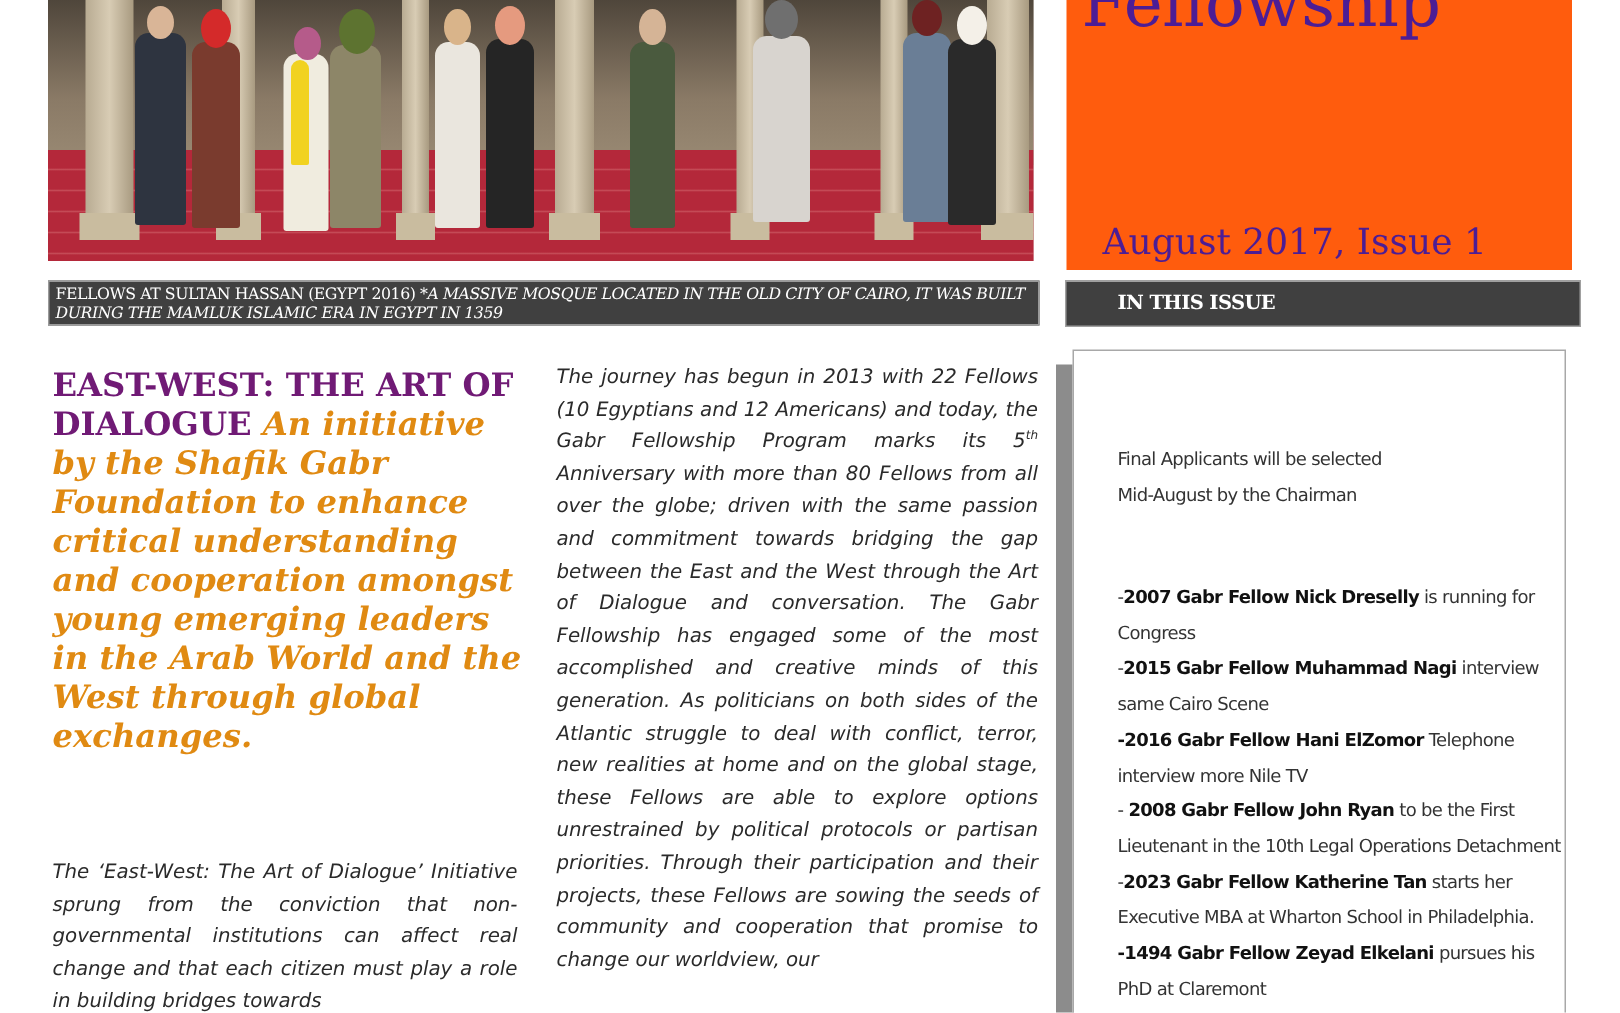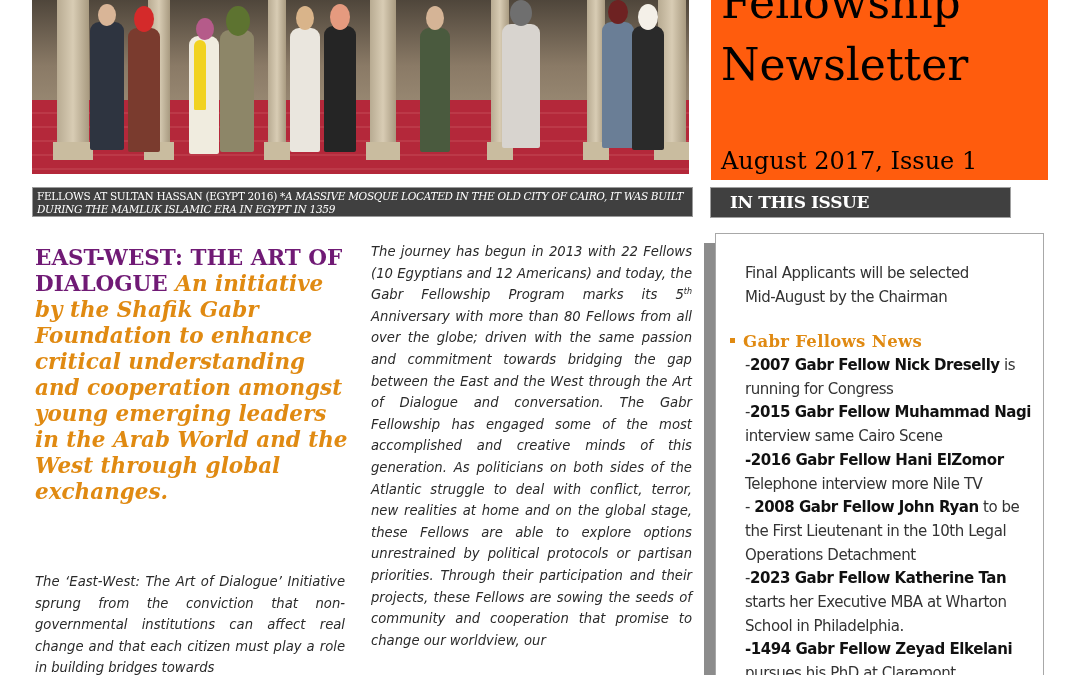--- a/index.html
+++ b/index.html
@@ -29,31 +29,31 @@
     left: 32px; top: 187px; width: 661px; height: 30px;
     background: #404040; border: 1px solid #9a9a9a; box-sizing: border-box;
     color: #ffffff; font-family: "DejaVu Serif", serif; font-size: 10.5px;
     line-height: 13px; padding: 2px 4px; letter-spacing: -0.3px;
   }
   #caption .cap-italic { font-style: italic; }
 
   
   #title-block {
     left: 711px; top: 0; width: 337px; height: 180px; background: #ff5c0d;
-    color: #000000; font-family: "DejaVu Serif", serif;
+    color: #4c1d95; font-family: "DejaVu Serif", serif;
   }
   #title-line1 { position:absolute; left:10px; top:-22px; font-size:44px; line-height:50px; }
   #title-line2 { position:absolute; left:10px; top:40px; font-size:44px; line-height:50px; }
-  #issue-line { position:absolute; left:10px; top:146px; font-size:24px; line-height:30px; }
+  #issue-line { position:absolute; left:24px; top:146px; font-size:24px; line-height:30px; }
 
   #in-this-issue {
-    left: 710px; top: 187px; width: 301px; height: 31px; background: #404040;
+    left: 710px; top: 187px; width: 344px; height: 31px; background: #404040;
     border: 1px solid #a0a0a0; box-sizing: border-box; color: #ffffff;
-    font-family: "DejaVu Serif", serif; font-size: 17px; font-weight: bold;
-    line-height: 29px; padding-left: 19px; letter-spacing: -0.4px;
+    font-family: "DejaVu Serif", serif; font-size: 13px; font-weight: bold;
+    line-height: 29px; padding-left: 34px; letter-spacing: -0.4px;
   }
 
   
   #headline {
     left: 35px; top: 245px; width: 315px;
     font-family: "DejaVu Serif", serif; font-size: 21.5px; line-height: 26px; font-weight: bold;
   }
   #headline .hl-blue { color: #701a75; margin-top: 41px; }
   #headline .hl-orange { color: #e08a12; font-style: italic; }
 
@@ -77,21 +77,21 @@
     left: 715px; top: 233px; width: 329px; height: 460px; background: #ffffff;
     border: 1.5px solid #a8a8a8; box-sizing: border-box;
   }
   .sec-head {
     position: absolute; left: 14px; font-family: "DejaVu Serif", serif; font-weight: bold;
     font-size: 16.5px; color: #e08a12; letter-spacing: 0.3px; white-space: nowrap;
   }
   .sec-head .bullet { display:inline-block; width:5px; height:5px; background:#e08a12; margin-right:8px; vertical-align: middle; position: relative; top:-2px; }
   .sb-text {
     position: absolute; left: 29px; width: 300px; font-family: "DejaVu Sans", sans-serif;
-    font-size: 15px; line-height: 23.7px; color: #333333; letter-spacing: -0.45px;
+    font-size: 12px; line-height: 23.7px; color: #333333; letter-spacing: -0.45px; margin-top: 33px;
   }
   .sb-text b { color: #111111; }
   .news-item { display: block; }
 </style>
 </head>
 <body>
 
 <div id="photo" class="abs">
   <div class="wall"></div>
   <div class="carpet"></div>
@@ -137,40 +137,38 @@
   <div class="person" style="left:570px;top:22px;width:32px;height:126px;background:#6a7e96;"></div>
   <div class="head" style="left:576px;top:0px;width:20px;height:24px;background:#6e2222;"></div>
   <div class="person" style="left:600px;top:26px;width:32px;height:124px;background:#2a2a2a;"></div>
   <div class="head" style="left:606px;top:4px;width:20px;height:26px;background:#f4f0e8;"></div>
 </div>
 
 <div id="caption" class="abs"><span>FELLOWS AT SULTAN HASSAN (EGYPT 2016) *</span><span class="cap-italic">A MASSIVE MOSQUE LOCATED IN THE OLD CITY OF CAIRO, IT WAS BUILT DURING THE MAMLUK ISLAMIC ERA IN EGYPT IN 1359</span></div>
 
 <div id="title-block" class="abs">
   <div id="title-line1">Fellowship</div>
-  <div id="title-line2">Newsletter</div>
   <div id="issue-line">August 2017, Issue 1</div>
 </div>
 
 <div id="in-this-issue" class="abs">IN THIS ISSUE</div>
 
 <div id="headline" class="abs"><span class="hl-blue">EAST-WEST: THE ART OF DIALOGUE</span> <span class="hl-orange">An initiative by the Shafik Gabr Foundation to enhance critical understanding and cooperation amongst young emerging leaders in the Arab World and the West through global exchanges.</span></div>
 
 <div id="left-body" class="abs">The ‘East-West: The Art of Dialogue’ Initiative sprung from the conviction that non-governmental institutions can affect real change and that each citizen must play a role in building bridges towards</div>
 
 <div id="mid-body" class="abs"><span>The journey has begun in 2013 with 22 Fellows (10 Egyptians and 12 Americans) and today, the Gabr Fellowship Program marks its 5</span><sup>th</sup><span> Anniversary with more than 80 Fellows from all over the globe; driven with the same passion and commitment towards bridging the gap between the East and the West through the Art of Dialogue and conversation.  The Gabr Fellowship has engaged some of the most accomplished and creative minds of this generation. As politicians on both sides of the Atlantic struggle to deal with conflict, terror, new realities at home and on the global stage, these Fellows are able to explore options unrestrained by political protocols or partisan priorities. Through their participation and their projects, these Fellows are sowing the seeds of community and cooperation that promise to change our worldview, our</span></div>
 
 <div id="sidebar-shadow" class="abs"></div>
 <div id="sidebar-box" class="abs">
   <div class="sb-text" style="top:28px;">
     <span class="news-item">Final Applicants will be selected</span>
     <span class="news-item">Mid-August by the Chairman</span>
   </div>
 
-  <div class="sec-head" style="top:98px;"><span class="bullet"></span><span>Gabr Fellows News</span></div>
   <div class="sb-text" style="top:120px;">
     <span class="news-item"><span>-</span><b>2007 Gabr Fellow Nick Dreselly</b><span> is running for Congress</span></span>
     <span class="news-item"><span>-</span><b>2015 Gabr Fellow Muhammad Nagi</b><span> interview same Cairo Scene</span></span>
     <span class="news-item"><span></span><b>-2016 Gabr Fellow Hani ElZomor</b><span> Telephone interview more Nile TV</span></span>
     <span class="news-item"><span>- </span><b>2008 Gabr Fellow John Ryan</b><span> to be the First Lieutenant in the 10th Legal Operations Detachment</span></span>
     <span class="news-item"><span>-</span><b>2023 Gabr Fellow Katherine Tan</b><span> starts her Executive MBA at Wharton School in Philadelphia.</span></span>
     <span class="news-item"><span></span><b>-1494 Gabr Fellow Zeyad Elkelani</b><span> pursues his PhD at Claremont</span></span>
   </div>
 </div>
 

